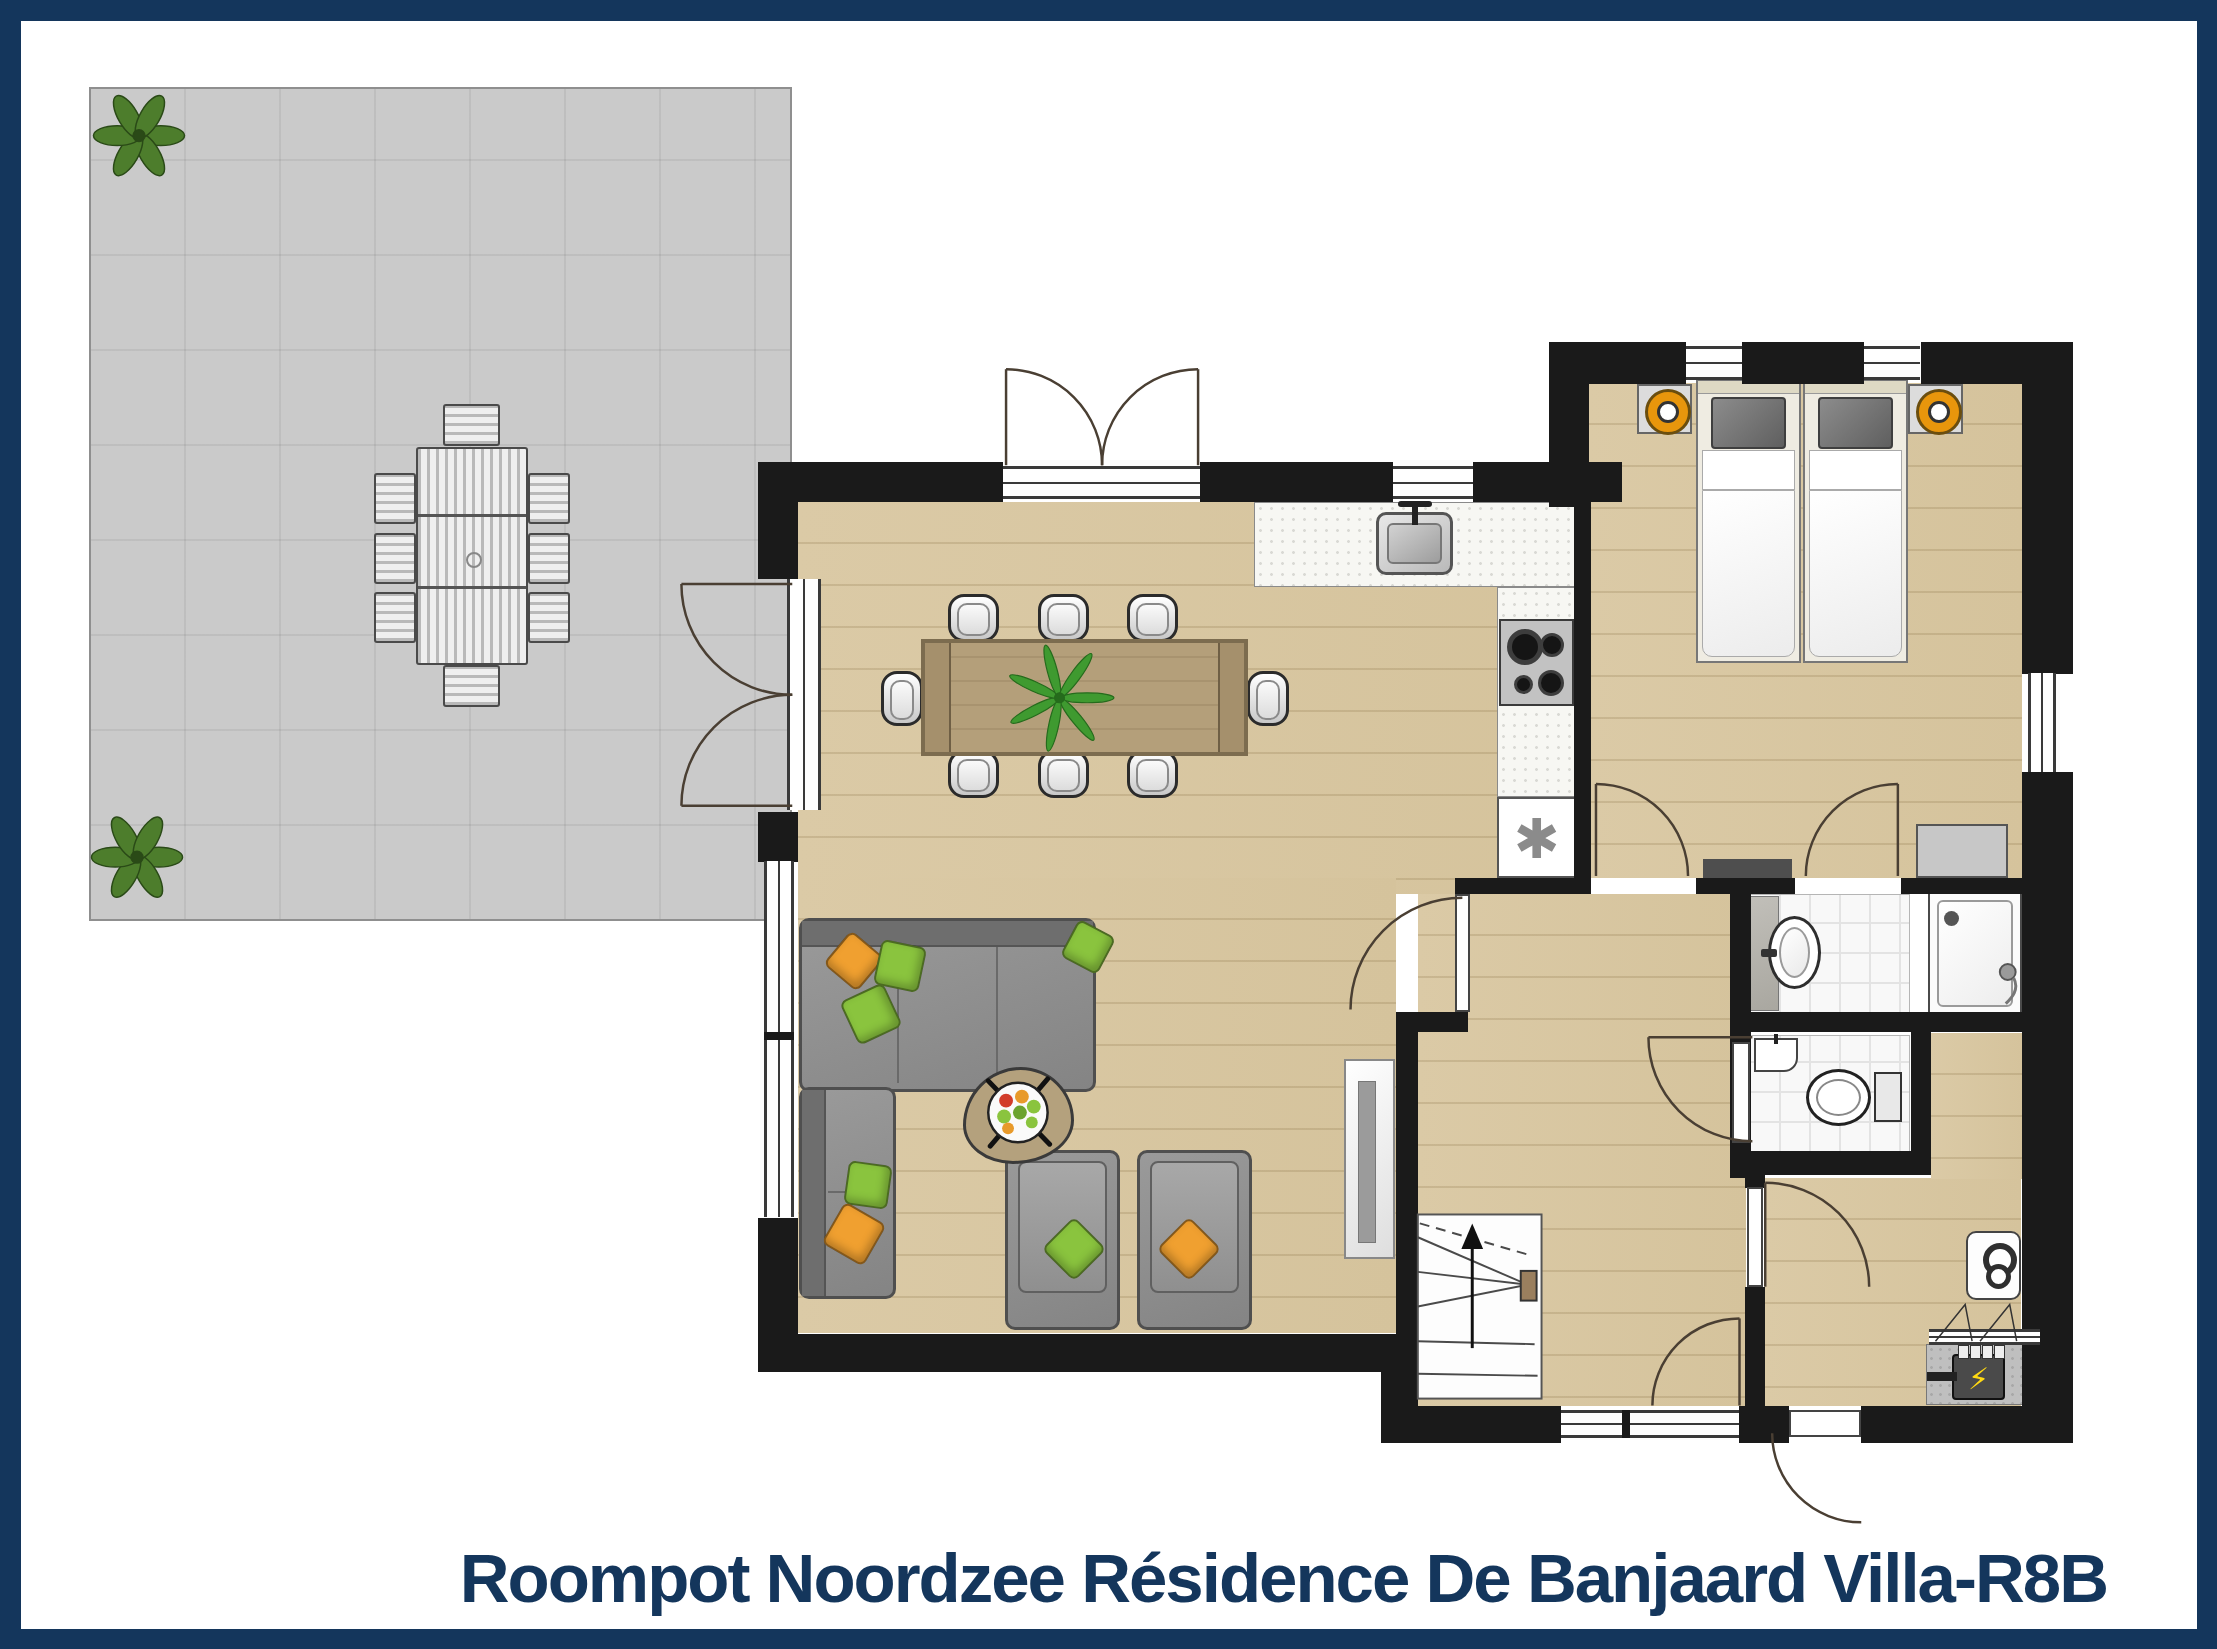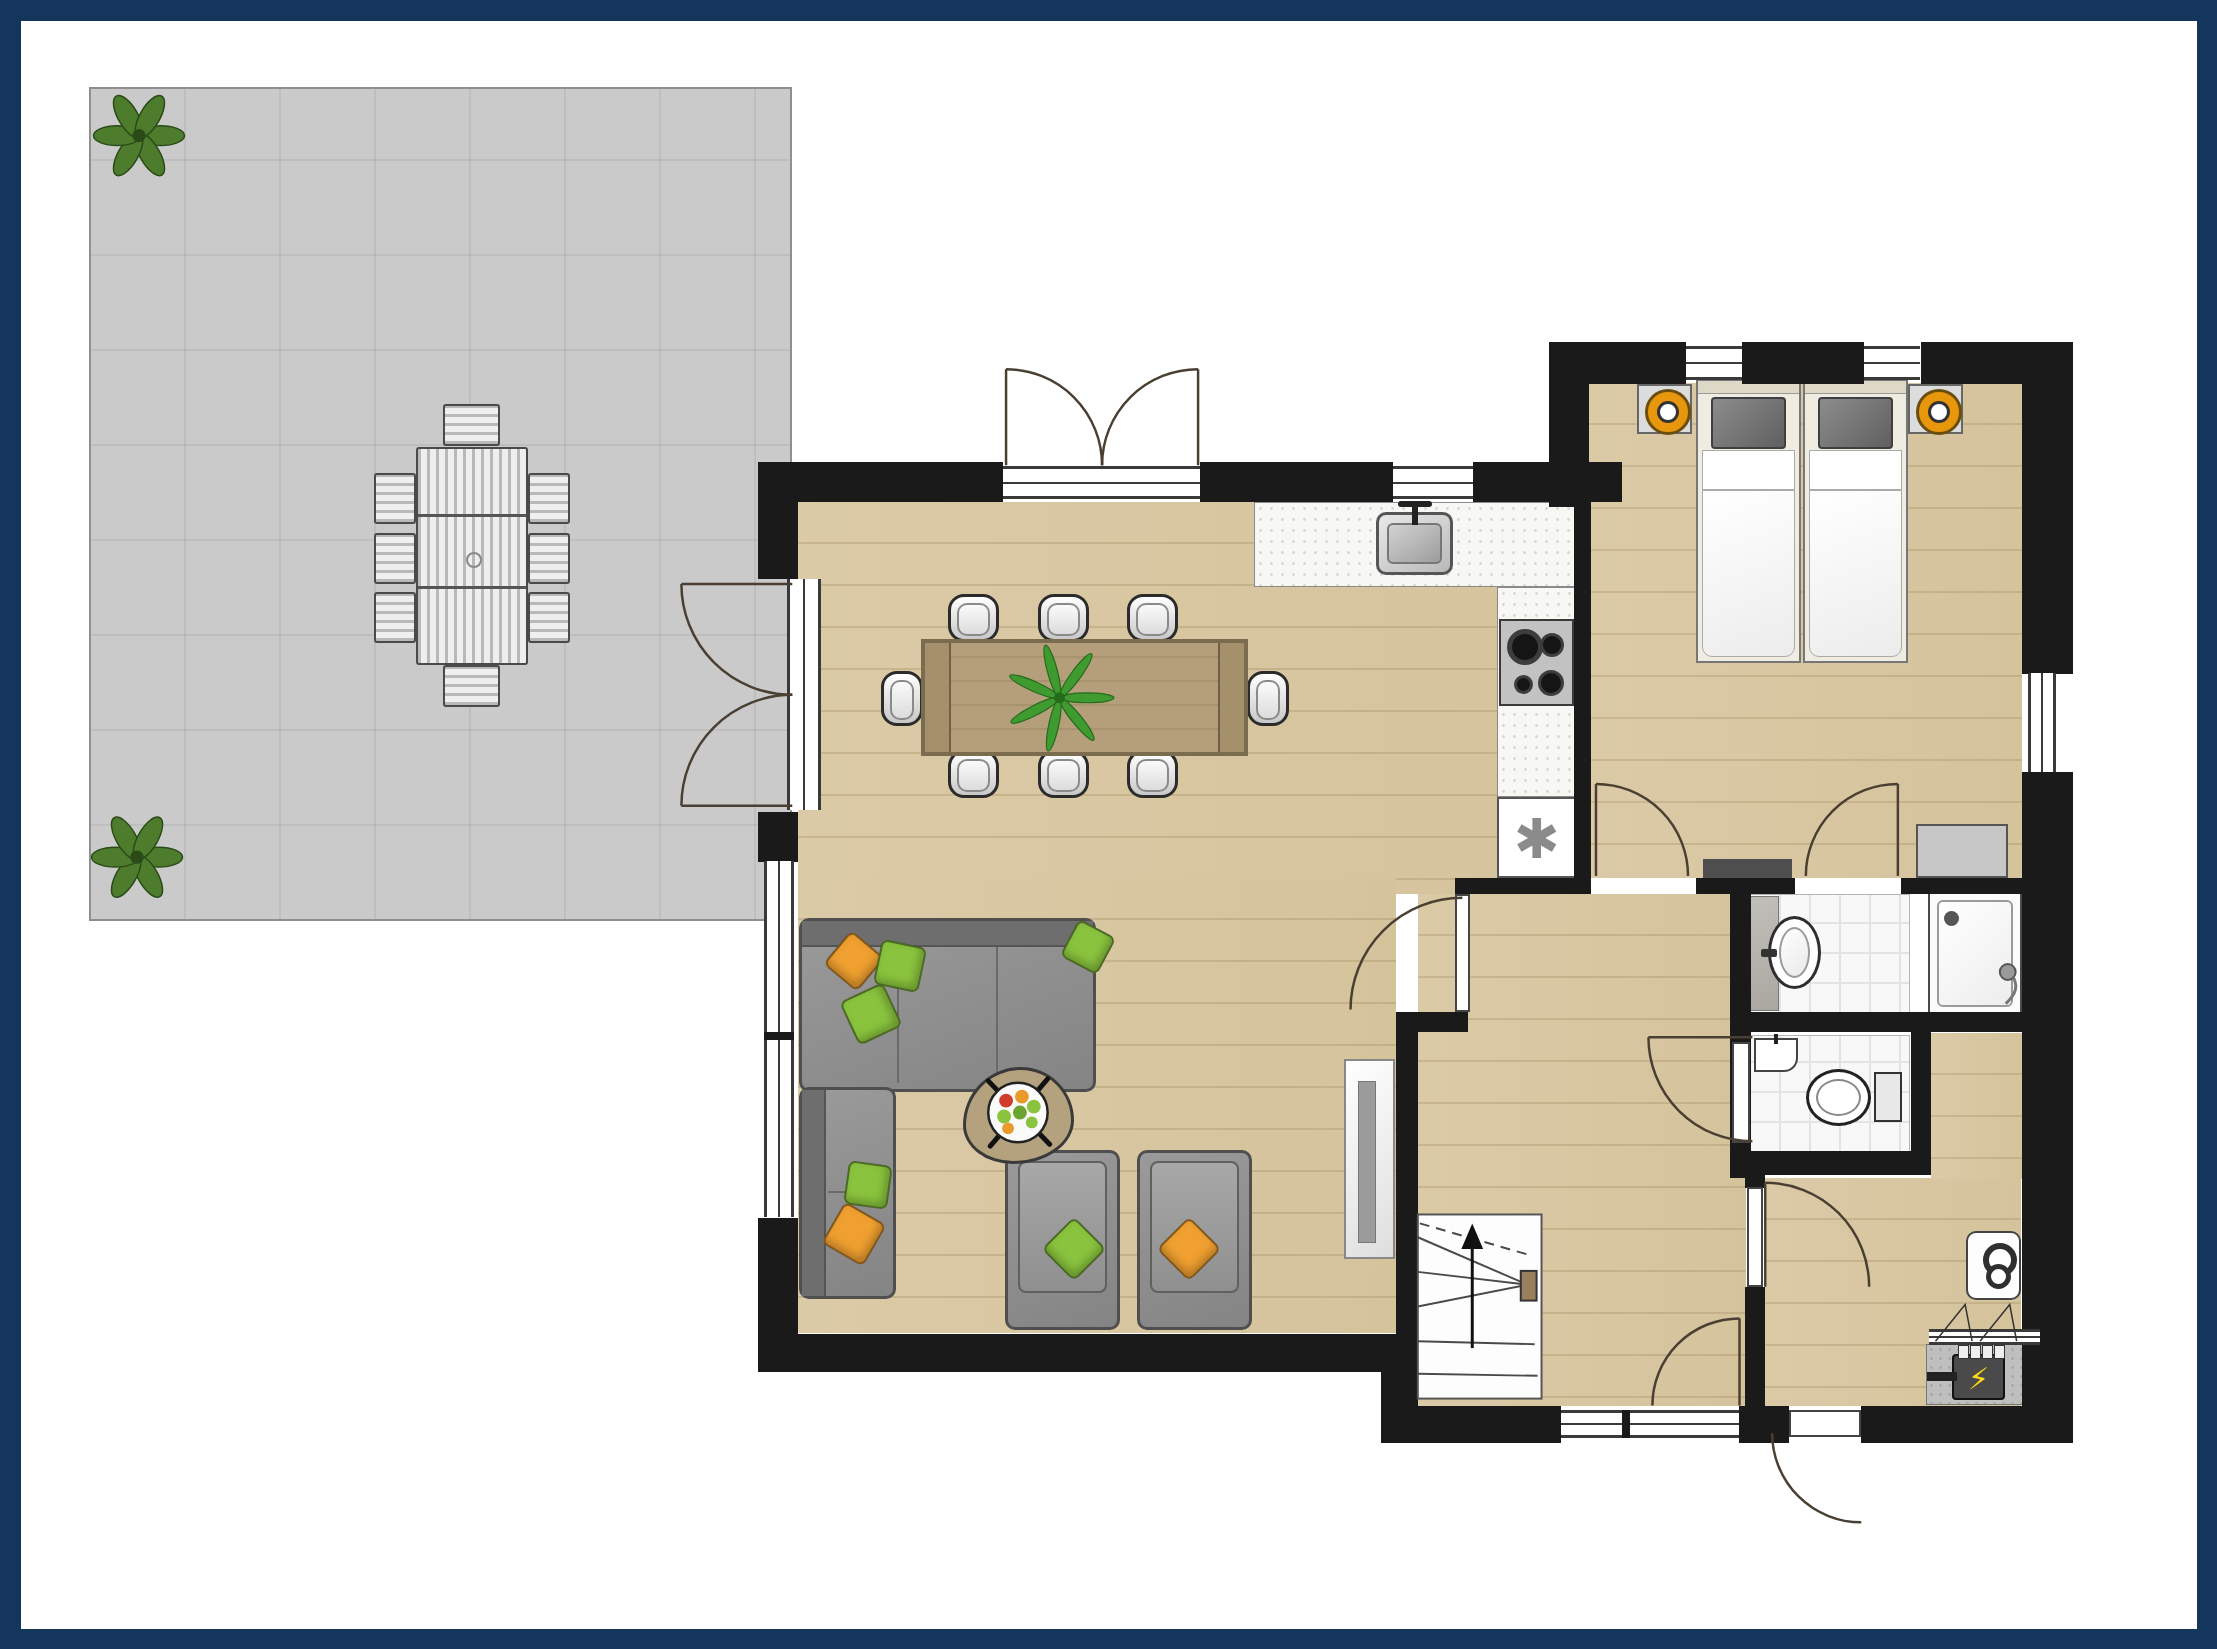--- a/index.html
+++ b/index.html
@@ -329,19 +329,20 @@
       <circle cx="2028" cy="982" r="8" fill="#9a9a9a" stroke="#555" stroke-width="2"></circle>
       <path d="M2034 988 C2040 1000 2032 1008 2026 1014" stroke="#777" stroke-width="3" fill="none"></path>
     </g>
 
     <g stroke="#333" stroke-width="1.5" fill="none">
       <path d="M1955 1355 L1985 1318 L1992 1355"></path>
       <path d="M2000 1355 L2030 1318 L2037 1355"></path>
     </g>
   </svg>
 
+  <div id="title">Roompot Noordzee Résidence De Banjaard Villa-R8B</div>
 
   <div class="abs frame" style="left:0;top:0;width:2218px;height:21px;z-index:60"></div>
   <div class="abs frame" style="left:0;top:1629px;width:2218px;height:21px;z-index:60"></div>
   <div class="abs frame" style="left:0;top:0;width:21px;height:1649px;z-index:60"></div>
   <div class="abs frame" style="left:2197px;top:0;width:21px;height:1649px;z-index:60"></div>
 </div>
 
 
 </body></html>

